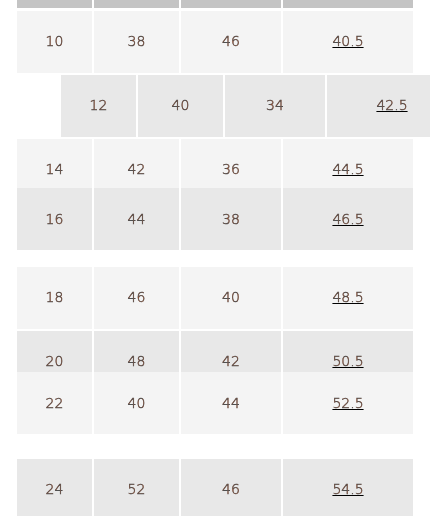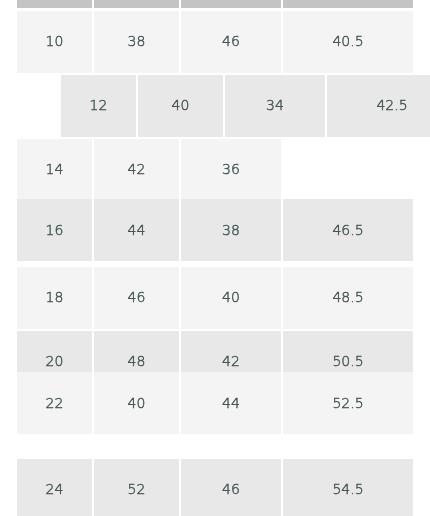--- a/index.html
+++ b/index.html
@@ -17,35 +17,35 @@
   
   .hdr{position:absolute;left:0;top:0;width:396px;height:38px;}
   .hcell{position:absolute;top:0;height:38px;background:#c4c4c4;
          display:flex;align-items:flex-end;justify-content:center;}
 
   
   .row{position:absolute;left:0;width:396px;height:62px;}
   .cell{position:absolute;top:0;height:62px;
         display:flex;align-items:center;justify-content:center;}
   .cell>span{font-family:"DejaVu Sans", sans-serif;font-weight:300;
-        font-size:14px;line-height:1;color:#0f766e;
+        font-size:14px;line-height:1;color:#c2410c;
         -webkit-text-stroke:0.46px #4f4f4f;
         position:relative;left:0px;top:-0.25px;
         transform:translateZ(0);}
 
   .row-odd  .cell{background:#f4f4f4;}
   .row-even .cell{background:#e8e8e8;}
 
   
   .col-1{left:0px;   width:75px;}
   .col-2{left:77px;  width:85px;}
   .col-3{left:164px; width:100px;}
-  .col-4{left:266px; width:130px;}
+  .col-4{left:266px; width:130px;text-decoration:underline;}
 
-  .r-1{top:40.6px;}  .r-2{top:104.6px;margin-left:44px;} .r-3{top:168.6px;} .r-4{top:229px;padding-left:10px;}
+  .r-1{top:40.6px;}  .r-2{top:104.6px;margin-left:44px;} .r-3{top:168.6px;} .r-4{top:218px;padding-left:10px;}
   .r-5{top:296.6px;text-align:right;} .r-6{top:360.6px;} .r-7{top:402px;} .r-8{top:488.6px;}
 </style>
 </head>
 <body>
 
 <div class="sheet">
   <div class="grid">
 
     <div class="hdr">
       <div class="hcell col-1"></div>
@@ -86,20 +86,23 @@
 
     <div class="row row-odd r-3">
       <div class="cell col-1">
           <span>14</span>
         </div>
       <div class="cell col-2">
           <span>42</span>
         </div>
       <div class="cell col-3">
           <span>36</span>
+        </div>
+      <div class="cell col-4">
+          <span>44.5</span>
         </div>
     </div>
 
     <div class="row row-even r-4">
       <div class="cell col-1">
           <span>16</span>
         </div>
       <div class="cell col-2">
           <span>44</span>
         </div>

